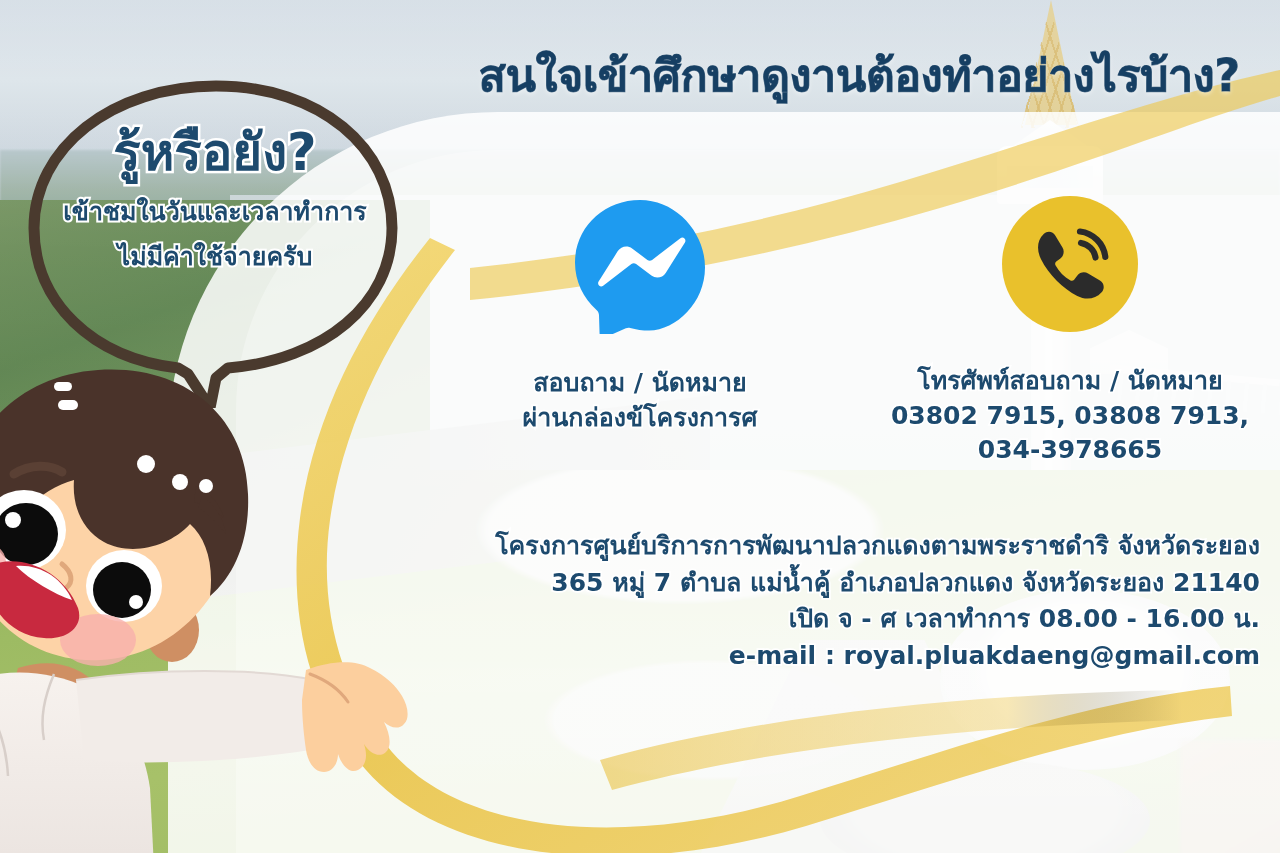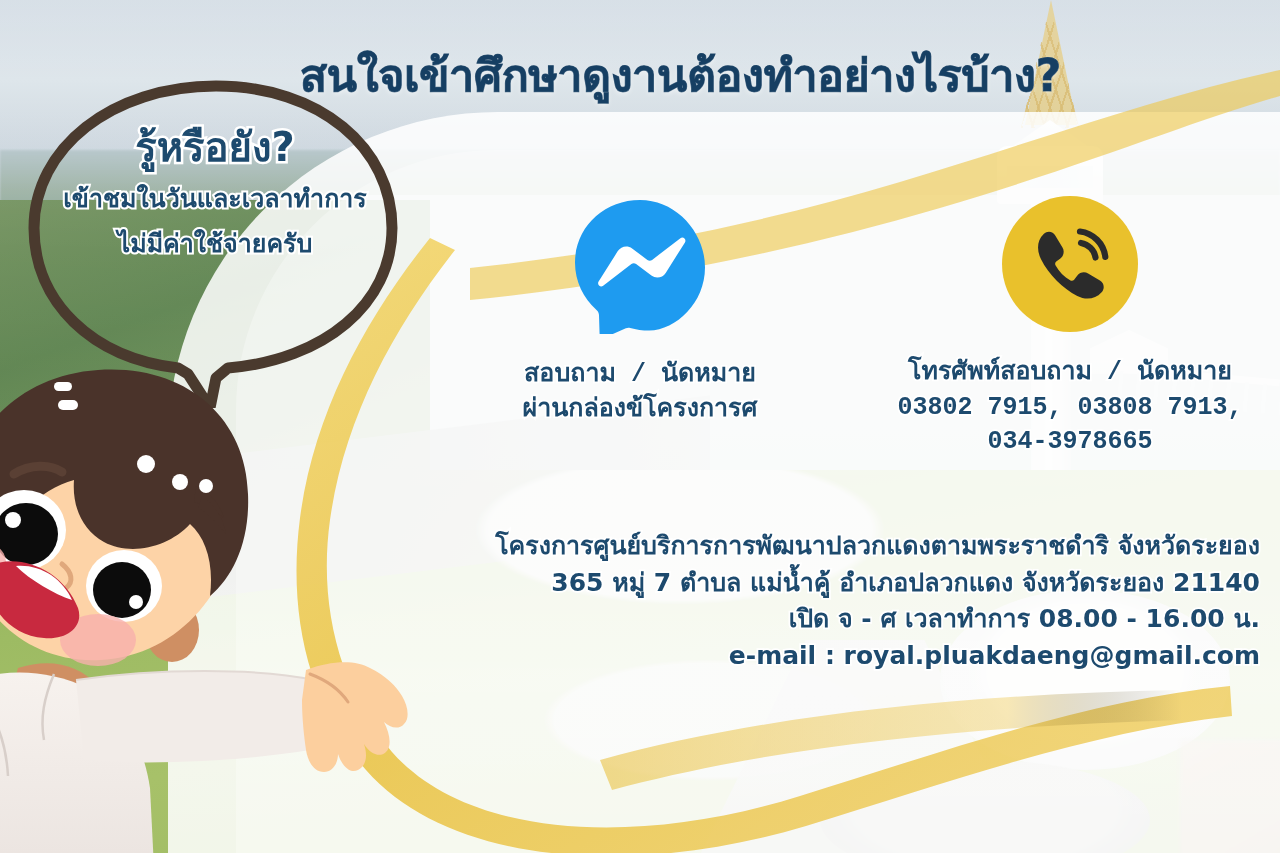--- a/index.html
+++ b/index.html
@@ -140,34 +140,34 @@
   .ribbon{position:absolute;left:0;top:0;width:1280px;height:853px;pointer-events:none;}
 
   
   .bubble-wrap{position:absolute;left:20px;top:78px;width:390px;height:330px;}
   .bubble-svg{position:absolute;left:0;top:0;}
   .bubble-text{
     position:absolute;left:0;top:46px;width:390px;
     text-align:center;
   }
   .bubble-title{
-    font-size:40px;font-weight:700;color:#1d4a6e;line-height:1.15;
+    font-size:51px;font-weight:700;color:#1d4a6e;line-height:1.15;
     -webkit-text-stroke:5px #ffffff;paint-order:stroke fill;
     margin:0 0 10px 0;
   }
   .bubble-line{
     font-size:25px;font-weight:700;color:#1d4a6e;line-height:1.32;
     -webkit-text-stroke:4px #ffffff;paint-order:stroke fill;
     margin:12px;
   }
 
   
   .headline{
     position:absolute;left:300px;top:52px;width:940px;
-    text-align:left;
+    text-align:right;
     font-size:44px;font-weight:700;color:#163f63;line-height:1.1;
     -webkit-text-stroke:1px #163f63;paint-order:stroke fill;
     text-shadow:0 2px 5px rgba(255,255,255,.55);
   }
 
   
   .contact-row{position:absolute;left:430px;top:196px;width:850px;height:280px;}
   .col{position:absolute;top:0;width:420px;text-align:center;}
   .col-msg{left:0;}
   .col-tel{left:430px;}
@@ -175,23 +175,23 @@
   .icon-msg{
     width:138px;height:138px;margin:0 auto;
     position:relative;
   }
   .icon-msg svg{display:block;}
   .icon-tel{
     width:136px;height:136px;margin:0 auto;border-radius:50%;
     background:#e9c12c;display:flex;align-items:center;justify-content:center;
   }
   .col-label{
-    margin-top:24px;
+    margin-top:32px;
     font-size:25px;font-weight:700;color:#1d4a6e;line-height:1.38;
-    -webkit-text-stroke:3.5px #ffffff;paint-order:stroke fill;font-family:Liberation Mono, monospace;
+    -webkit-text-stroke:3.5px #ffffff;paint-order:stroke fill;
   }
   .col-label div{margin:0;}
 
   
   .address{
     position:absolute;left:360px;top:528px;width:900px;text-align:center;
     font-size:25px;font-weight:700;color:#1d4a6e;line-height:1.46;
     -webkit-text-stroke:3.5px #ffffff;paint-order:stroke fill;
   }
   .address div{margin:0;text-align:right;}

